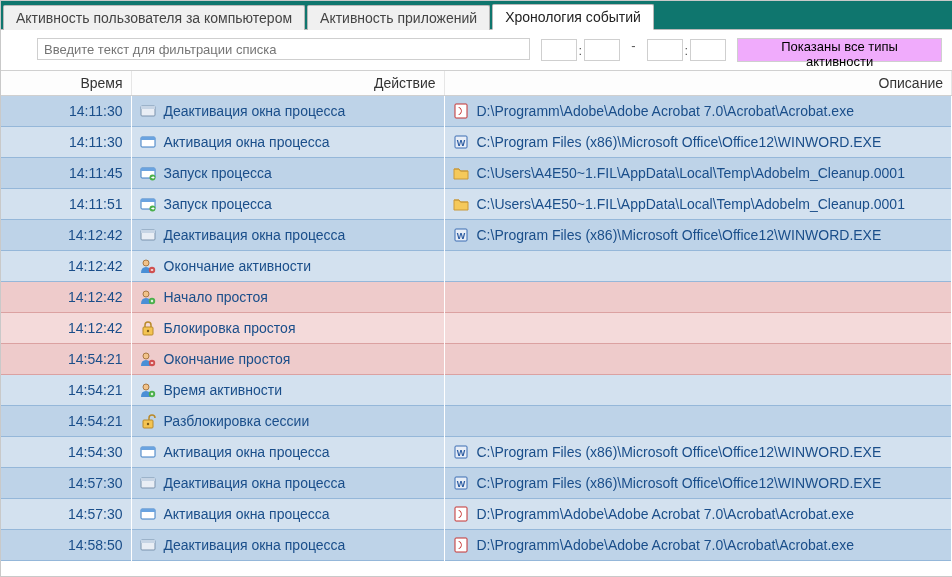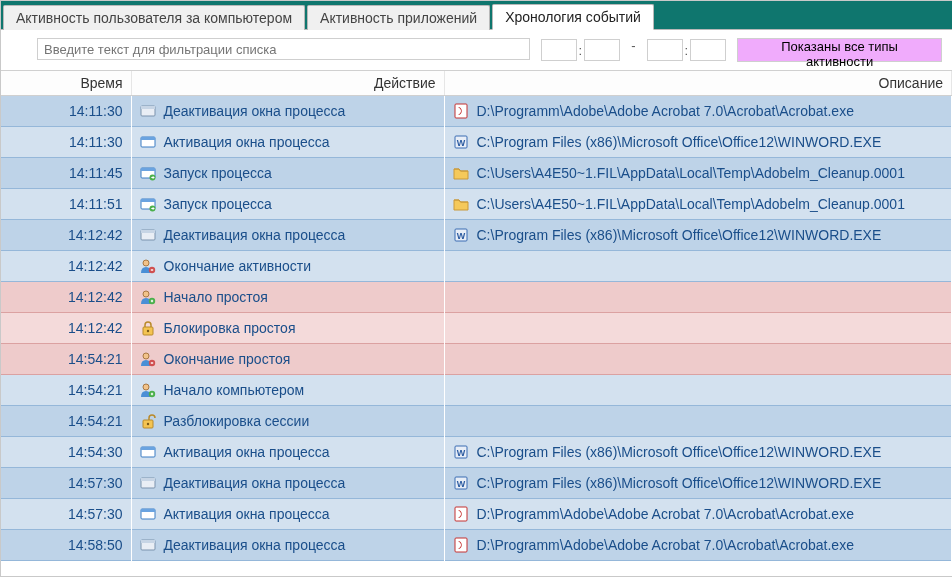--- a/index.html
+++ b/index.html
@@ -389,21 +389,21 @@
             <td>
               <div class="cell">
                 <span class="icon">
                   <svg viewBox="0 0 16 16">
                     <circle cx="6" cy="5" r="3" fill="#f2c38a" stroke="#a97843"></circle>
                     <path d="M1 15 Q1 9 6 9 Q11 9 11 15 Z" fill="#4a8fd6"></path>
                     <circle cx="12" cy="12" r="3.2" fill="#4bb04b"></circle>
                     <path d="M10.8 12 L13.2 12 M12 10.8 L12 13.2" stroke="#fff" stroke-width="1.2"></path>
                   </svg>
                 </span>
-                <span>Начало компьютером</span>
+                <span>Время активности</span>
               </div>
             </td>
             <td>
               <div class="cell">
                 <span></span>
               </div>
             </td>
           </tr>
           <tr class="blue-a">
             <td><span>14:54:21</span></td>

